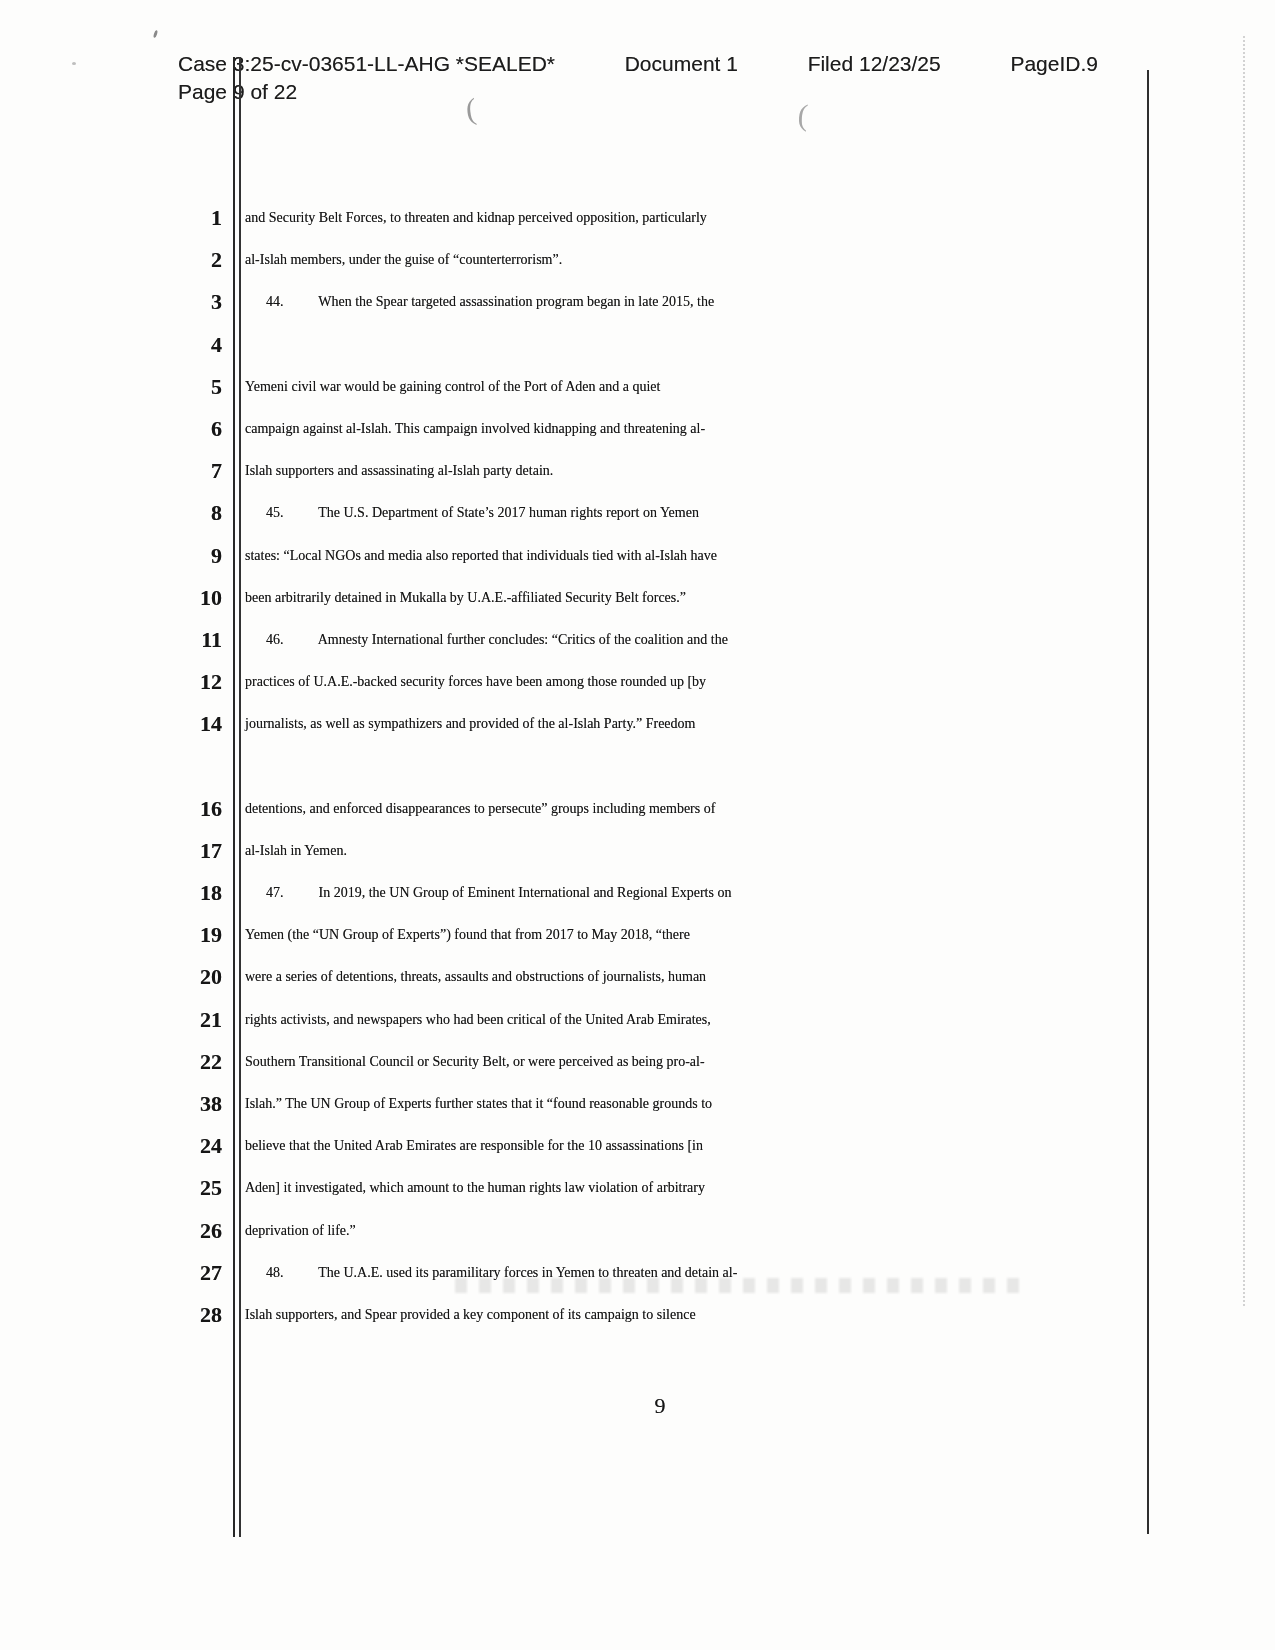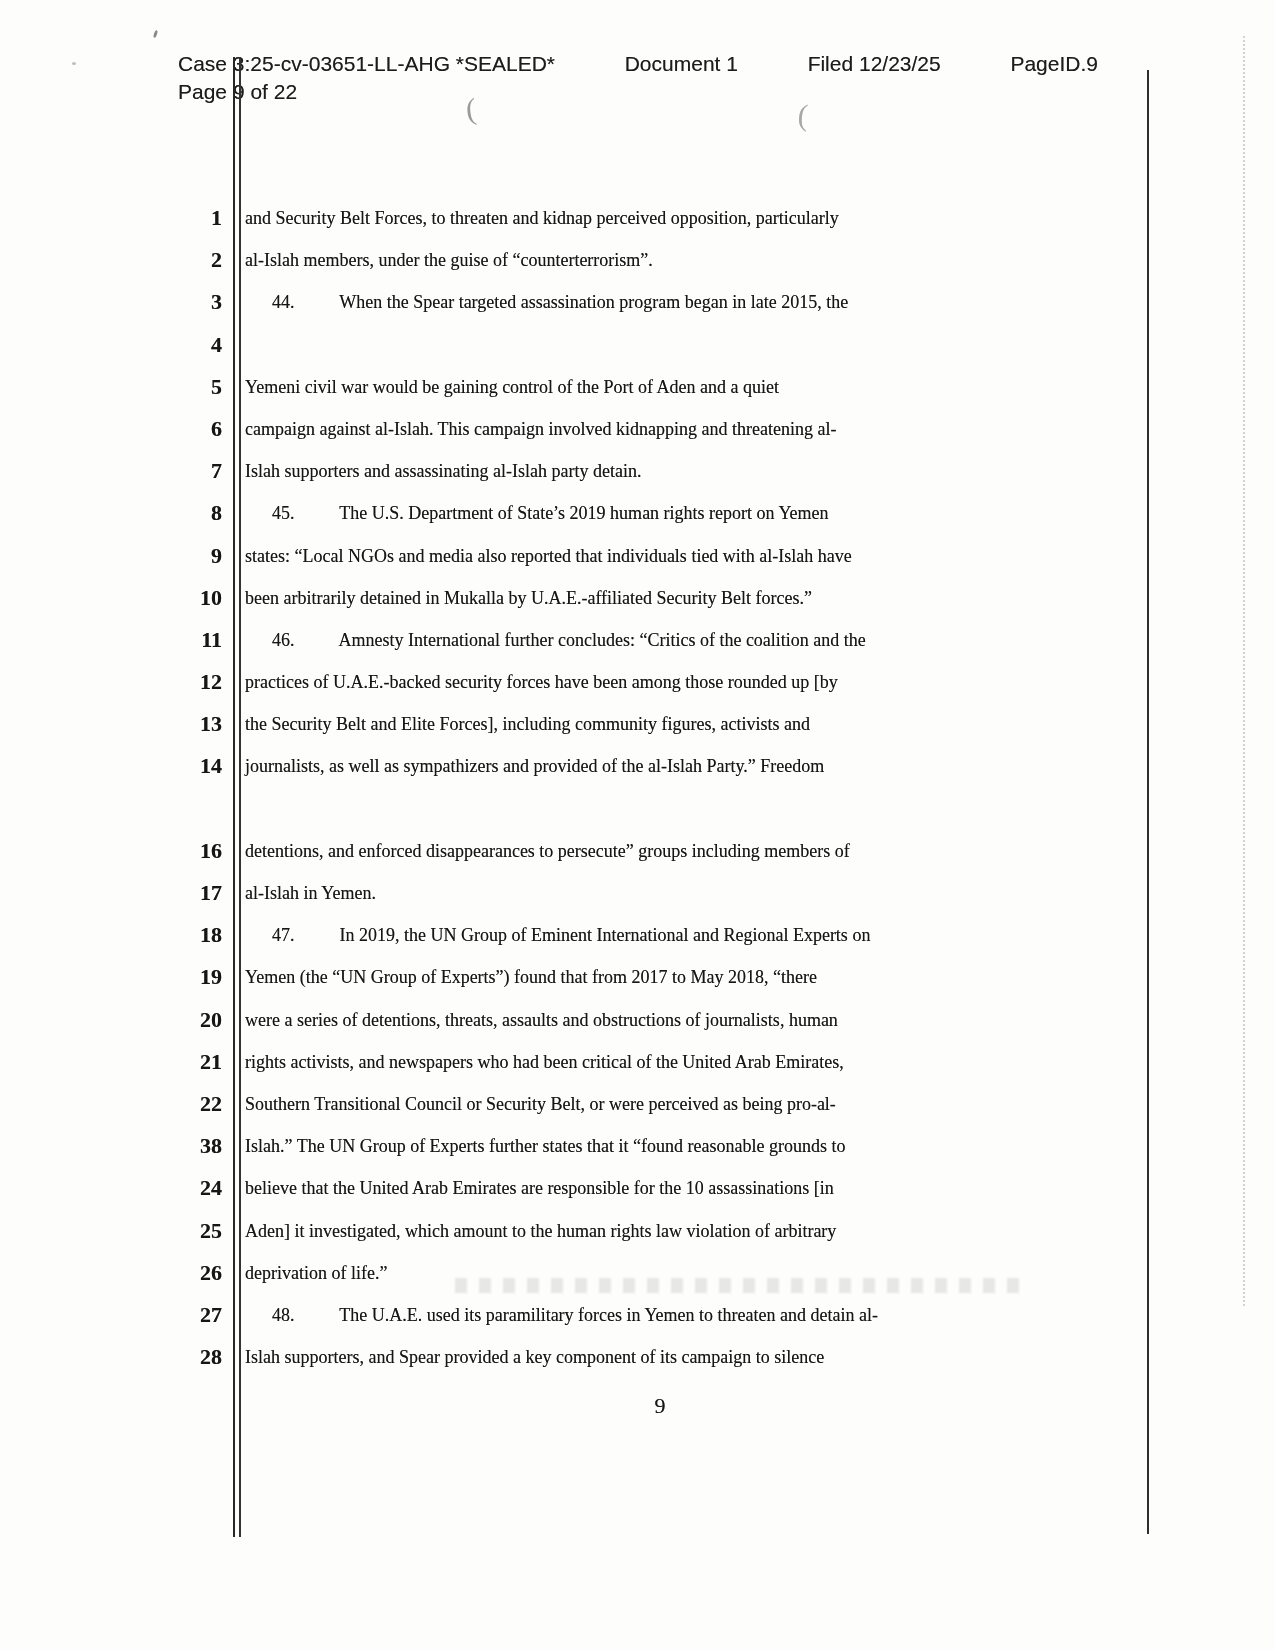--- a/index.html
+++ b/index.html
@@ -25,21 +25,21 @@
   .scan-edge{position:absolute;left:1243px;top:36px;height:1270px;width:0;border-left:2px dotted #c4c4c4;opacity:.75;}
 
   
   .rows{position:absolute;left:0;top:197px;width:1275px;}
   .row{display:flex;height:42.2px;line-height:42.2px;}
   .lnum{
     flex:0 0 222px;text-align:right;font-weight:bold;font-size:22px;
     text-shadow:0 0 .5px rgba(0,0,0,.5);
   }
   .ltext{
-    margin-left:23px;font-size:18px;white-space:pre;
+    margin-left:23px;font-size:14px;white-space:pre;
     text-shadow:0 0 .5px rgba(0,0,0,.5);
   }
 
   .footer-page{
     position:absolute;left:585px;top:1393px;width:150px;text-align:center;
     font-size:22px;text-shadow:0 0 .5px rgba(0,0,0,.5);
   }
 
   
   .paren{position:absolute;font-family:"Liberation Serif",serif;color:#9a9a9a;font-size:30px;line-height:30px;}
@@ -105,21 +105,21 @@
         <span class="ltext">campaign against al-Islah. This campaign involved kidnapping and threatening al-</span>
       </div>
 
       <div class="row">
         <span class="lnum">7</span>
         <span class="ltext">Islah supporters and assassinating al-Islah party detain.</span>
       </div>
 
       <div class="row">
         <span class="lnum">8</span>
-        <span class="ltext">      45.          The U.S. Department of State’s 2019 human rights report on Yemen</span>
+        <span class="ltext">      45.          The U.S. Department of State’s 2017 human rights report on Yemen</span>
       </div>
 
       <div class="row">
         <span class="lnum">9</span>
         <span class="ltext">states: “Local NGOs and media also reported that individuals tied with al-Islah have</span>
       </div>
 
       <div class="row">
         <span class="lnum">10</span>
         <span class="ltext">been arbitrarily detained in Mukalla by U.A.E.-affiliated Security Belt forces.”</span>
@@ -128,24 +128,20 @@
       <div class="row">
         <span class="lnum">11</span>
         <span class="ltext">      46.          Amnesty International further concludes: “Critics of the coalition and the</span>
       </div>
 
       <div class="row">
         <span class="lnum">12</span>
         <span class="ltext">practices of U.A.E.-backed security forces have been among those rounded up [by</span>
       </div>
 
-      <div class="row">
-        <span class="lnum">13</span>
-        <span class="ltext">the Security Belt and Elite Forces], including community figures, activists and</span>
-      </div>
 
       <div class="row">
         <span class="lnum">14</span>
         <span class="ltext">journalists, as well as sympathizers and provided of the al-Islah Party.” Freedom</span>
       </div>
 
       <div class="row">
       </div>
 
       <div class="row">

